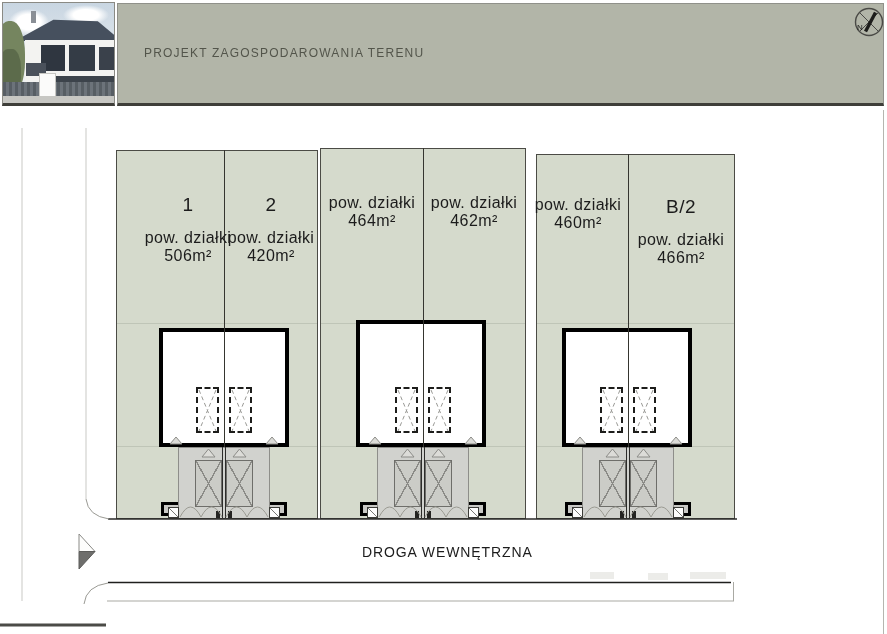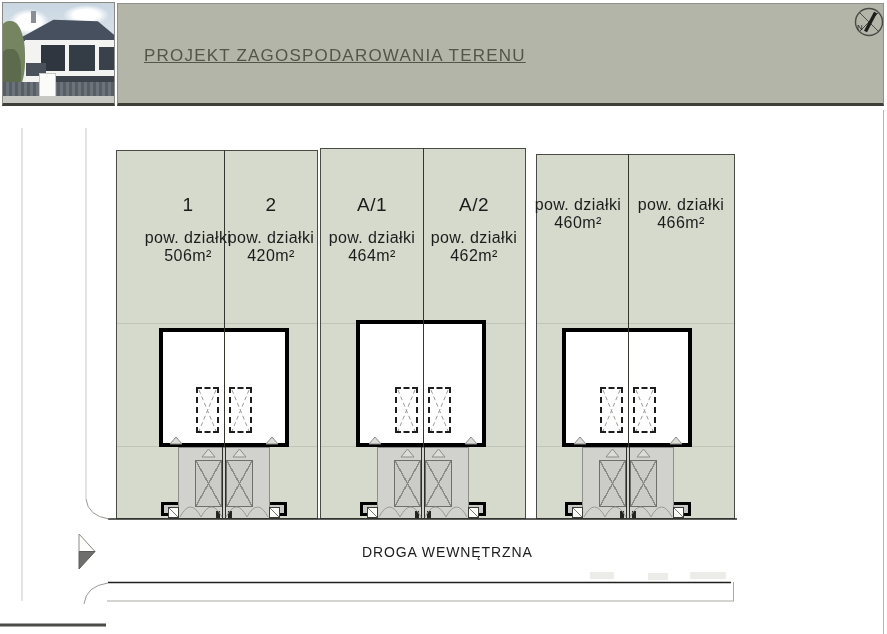--- a/index.html
+++ b/index.html
@@ -6,21 +6,21 @@
   #stage{position:relative;width:887px;height:634px;background:#fff;overflow:hidden;
          font-family:"Liberation Sans",sans-serif;color:#1c1c1c;}
   #stage *{box-sizing:border-box;}
 
   
   #photo{position:absolute;left:2px;top:2px;width:113px;height:104px;overflow:hidden;
          border:1px solid #8a8a84;border-bottom:3px solid #3e3e39;background:#dfe6ea;}
   .ph{position:absolute;}
   #banner{position:absolute;left:117px;top:3px;width:767px;height:103px;
           background:var(--banner,#b2b5a8);border:1px solid #90918a;border-bottom:3px solid #3e3e39;}
-  #title{position:absolute;left:26px;top:42px;font-size:17px;letter-spacing:1.2px;color:#53554b;white-space:nowrap;text-decoration:underline;}
+  #title{position:absolute;left:26px;top:42px;font-size:12px;letter-spacing:1.2px;color:#53554b;white-space:nowrap;}
 
   
   .pair{position:absolute;background:var(--plot,#d5dacc);border:1px solid #4b4b45;z-index:1;}
   .setback{position:absolute;left:0;right:0;height:1px;background:#bfc5b7;}
   .bline{position:absolute;width:1px;background:#35352f;z-index:4;}
   .plot-label{position:absolute;width:120px;text-align:center;z-index:5;}
   .plot-num{font-size:19px;letter-spacing:.5px;margin-bottom:13px;}
   .plot-area{font-size:16px;letter-spacing:.4px;line-height:1.12;}
 
   
@@ -100,34 +100,33 @@
     <div class="plot-num">1</div>
     <div class="plot-area">pow. działki</div>
     <div class="plot-area">506m²</div>
   </div>
   <div class="plot-label" style="left:211px;top:194px;">
     <div class="plot-num">2</div>
     <div class="plot-area">pow. działki</div>
     <div class="plot-area">420m²</div>
   </div>
   <div class="plot-label" style="left:312px;top:194px;">
-    <div class="plot-num">A/1</div>
     <div class="plot-area">pow. działki</div>
     <div class="plot-area">464m²</div>
   </div>
   <div class="plot-label" style="left:414px;top:194px;">
-    <div class="plot-num">A/2</div>
     <div class="plot-area">pow. działki</div>
     <div class="plot-area">462m²</div>
   </div>
   <div class="plot-label" style="left:518px;top:196px;">
     <div class="plot-area">pow. działki</div>
     <div class="plot-area">460m²</div>
   </div>
   <div class="plot-label" style="left:621px;top:196px;">
+    <div class="plot-num">B/2</div>
     <div class="plot-area">pow. działki</div>
     <div class="plot-area">466m²</div>
   </div>
 
   <div id="road-label">DROGA WEWNĘTRZNA</div>
 
   <div class="unit" style="left: 159px; top: 328px; height: 190px;">
     <div class="bldg" style="height: 119px;"></div>
     <div class="inner" style="left: 0px;">
       <div class="dashrect dash-l"></div>

